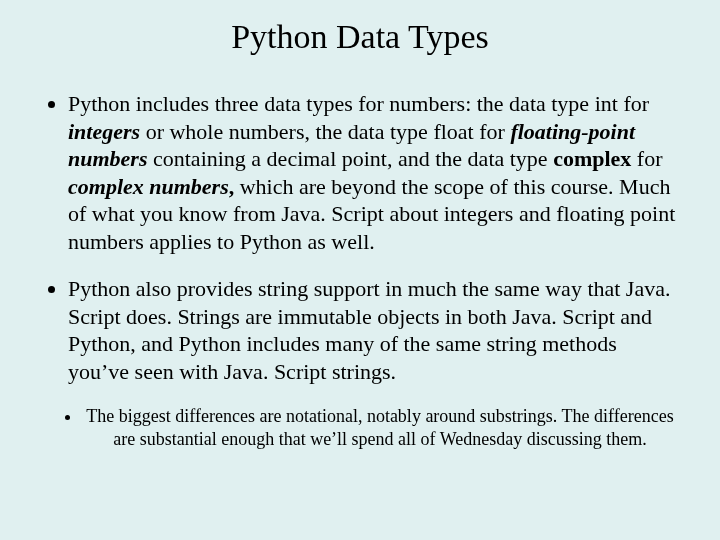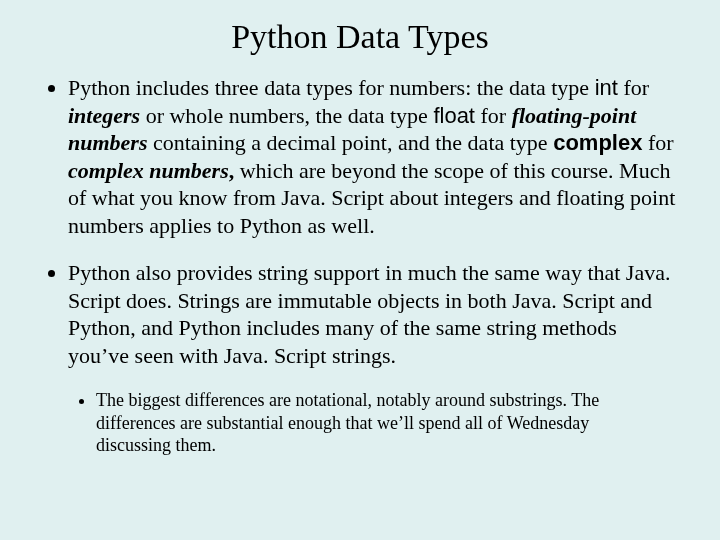--- a/index.html
+++ b/index.html
@@ -14,43 +14,44 @@
   .slide {
     box-sizing: border-box;
     width: 720px;
     height: 540px;
     padding: 10px 40px 20px 40px;
   }
   .title {
     text-align: center;
     font-size: 34px;
     font-weight: normal;
-    margin: 8px 0 18px 0;
+    margin: 8px 0 34px 0;
   }
   ul.main {
     list-style: disc;
     padding-left: 28px;
     margin: 0;
   }
   ul.main > li {
     font-size: 22px;
     line-height: 1.25;
     margin-bottom: 20px;
   }
   ul.sub {
     list-style: disc;
     padding-left: 40px;
-    margin: 16px;
+    margin: 2px;
+    text-align: center;
   }
   ul.sub > li {
     font-size: 18px;
     line-height: 1.25;
   }
   .code {
-    font-family: Liberation Sans, sans-serif;
+    font-family: Liberation Serif, serif;
   }
   .bi {
     font-weight: bold;
     font-style: italic;
     text-align: center;
   }
   .b {
     font-weight: bold;
   }
 </style>

